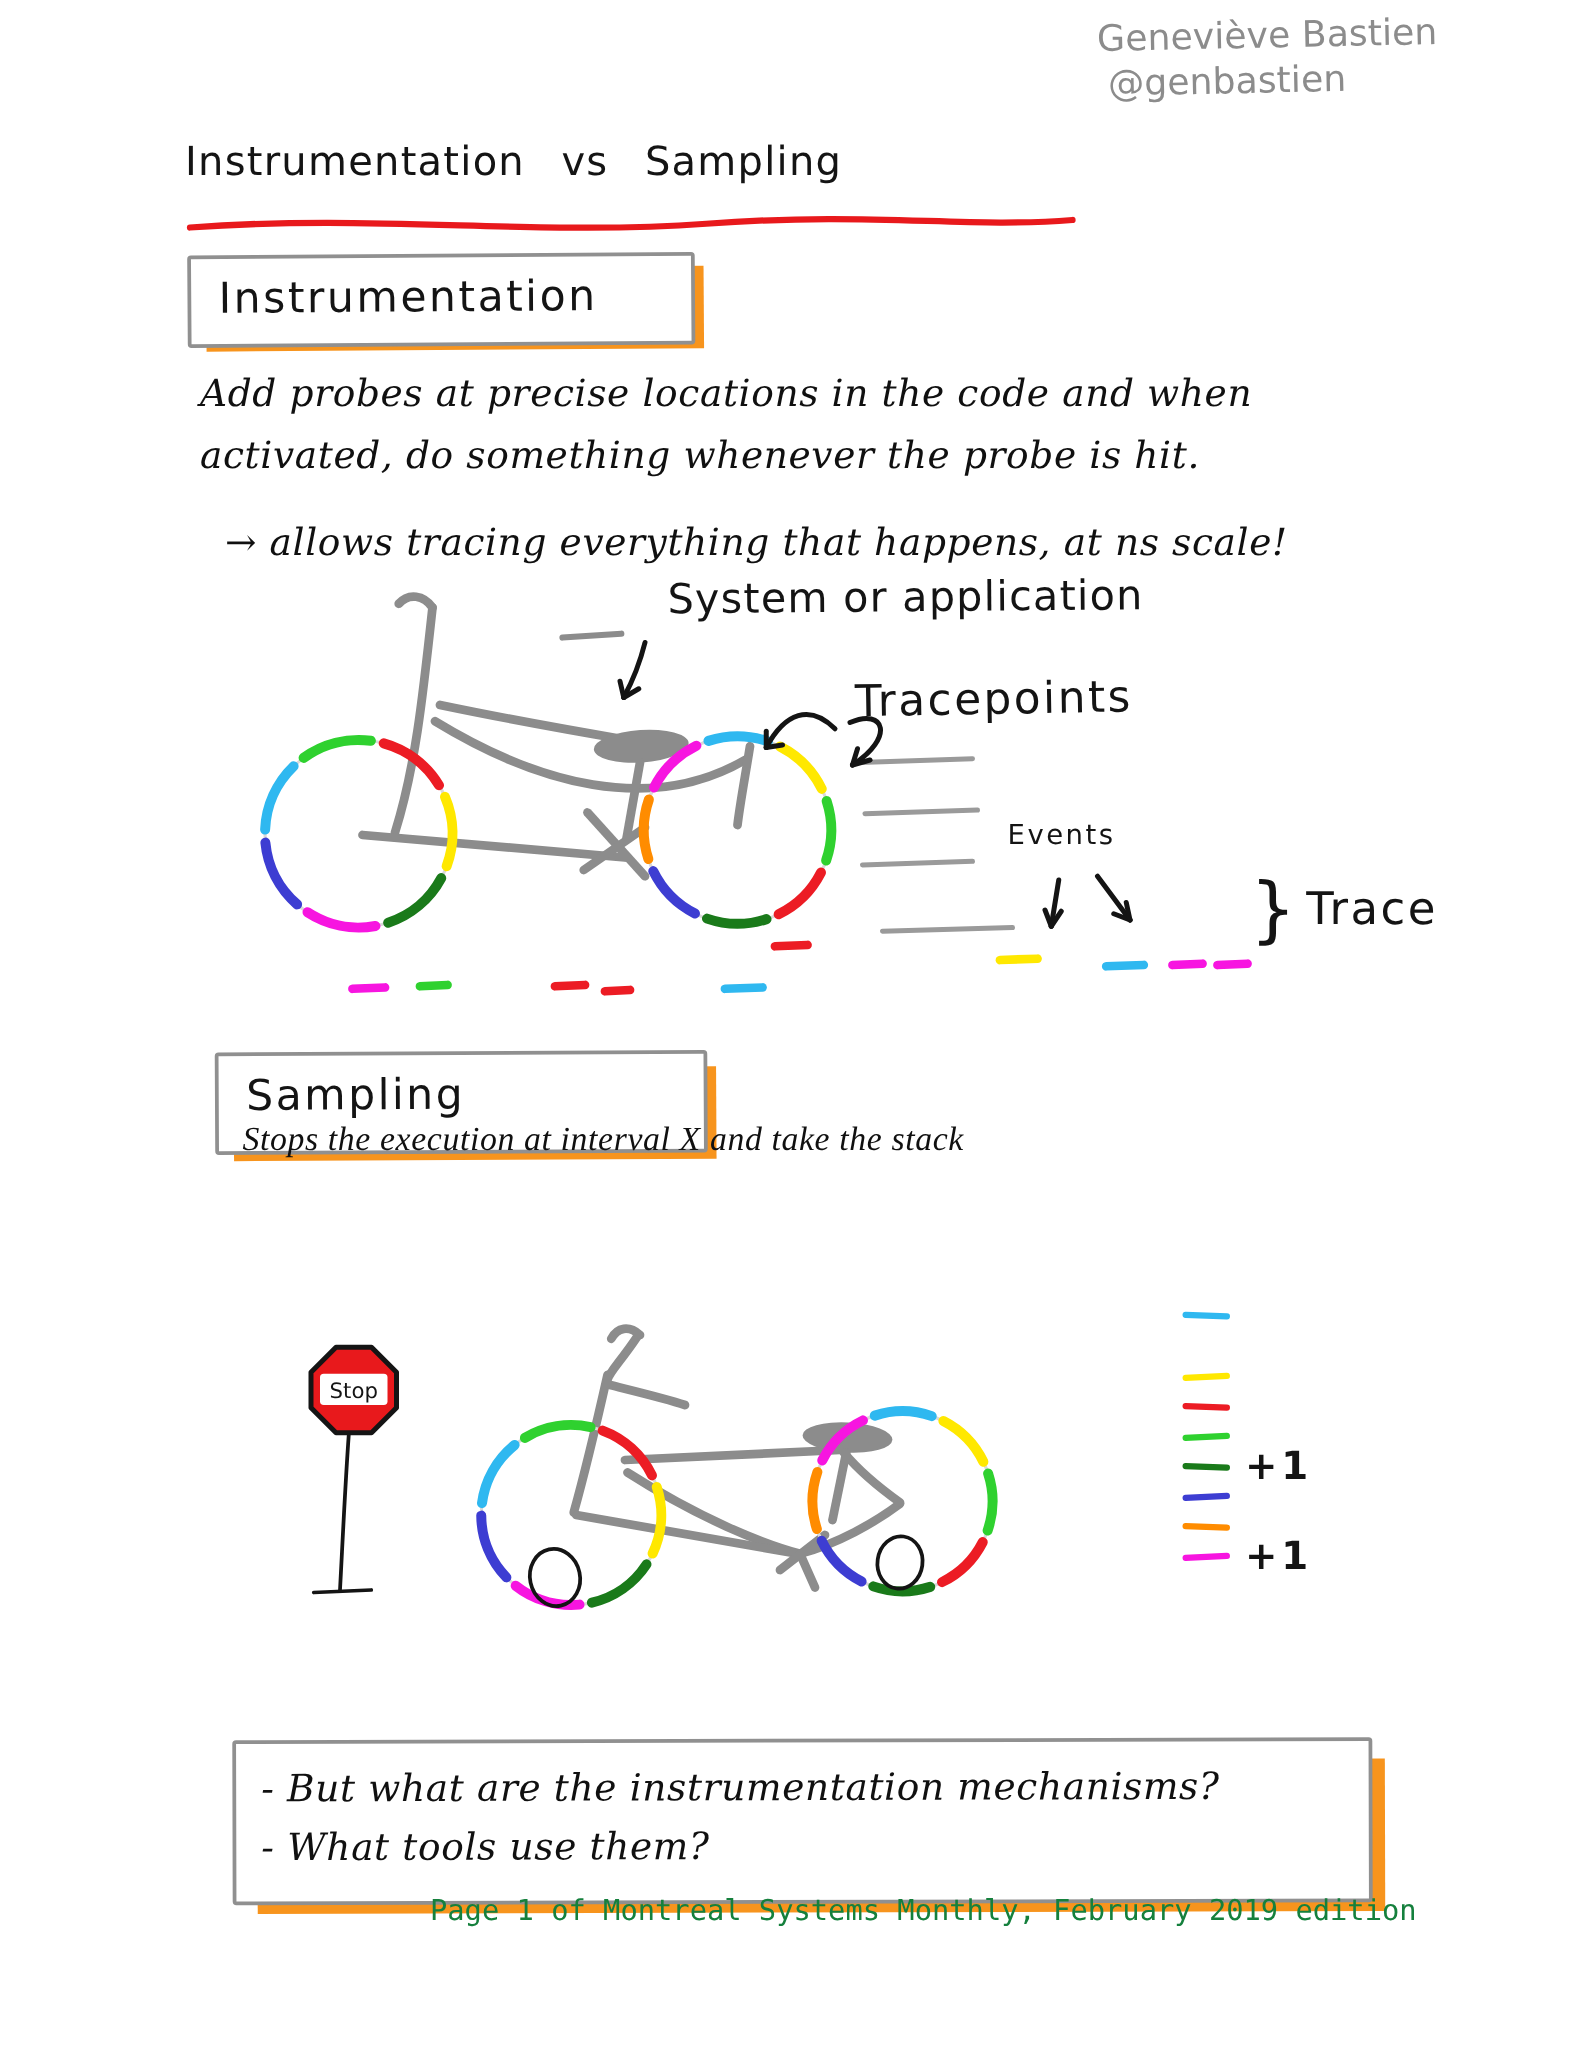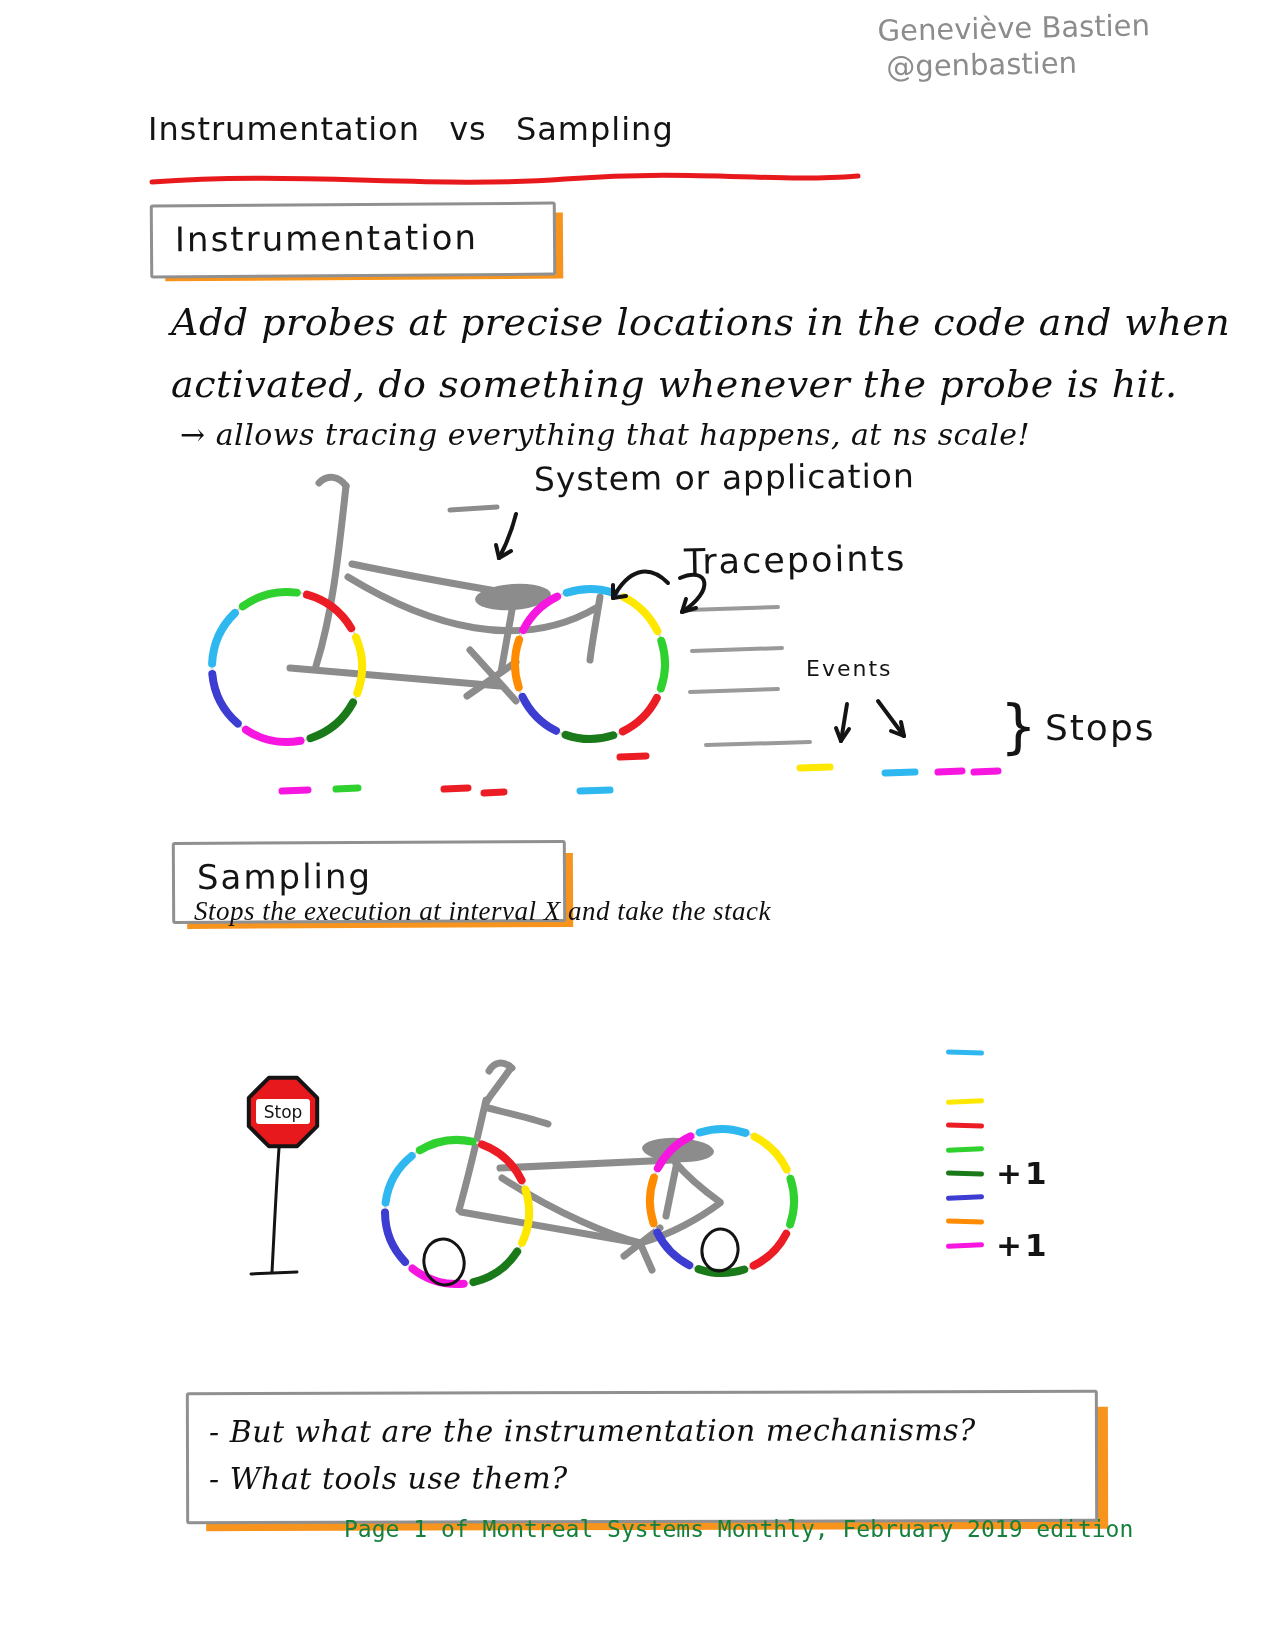--- a/index.html
+++ b/index.html
@@ -14,21 +14,21 @@
   .signature .handle{margin-left:8px;}
 
   .title{left:148px;top:110px;font-size:32px;letter-spacing:1px;word-spacing:18px;}
 
   .callout{position:absolute;border:3.5px solid #909090;border-radius:3px;background:#fff;z-index:2;}
   .box-instr{left:150px;top:203px;width:400px;height:68px;box-shadow:11px 7px 0 -4px #f7941d;transform:rotate(-0.4deg);}
   .box-sampling{left:172px;top:841px;width:388px;height:76px;box-shadow:11px 9px 0 -4px #f7941d;transform:rotate(-0.3deg);}
   .box-questions{left:186px;top:1391px;width:906px;height:126px;box-shadow:15px 12px 0 -5px #f7941d;transform:rotate(-0.15deg);}
   .callout .heading{font-size:34px;letter-spacing:2px;padding:12px 0 0 22px;}
 
-  .instr-body{left:171px;top:292px;font-size:38px;line-height:1.62;letter-spacing:0.5px;}
+  .instr-body{left:160px;top:292px;font-size:30px;line-height:1.62;letter-spacing:0.5px;}
   .instr-note{left:180px;top:417px;font-size:30px;letter-spacing:0.5px;}
 
   .label-system{left:534px;top:458px;font-size:33px;letter-spacing:1px;transform:rotate(-0.5deg);}
   .label-tracepoints{left:684px;top:540px;font-size:35px;letter-spacing:2px;transform:rotate(-1deg);}
   .label-events{left:806px;top:656px;font-size:22px;letter-spacing:2px;}
   .trace-group{left:1000px;top:698px;display:flex;align-items:center;gap:8px;}
   .trace-brace{font-size:58px;line-height:1;}
   .trace-label{font-size:36px;letter-spacing:2px;}
 
   .sampling-body{left:194px;top:896px;font-size:27px;letter-spacing:0.5px;font-family:Liberation Serif, serif;}
@@ -197,21 +197,21 @@
     <div>Add probes at precise locations in the code and when</div>
     <div>activated, do something whenever the probe is hit.</div>
   </div>
   <div class="abs cursive instr-note layer2">→ allows tracing everything that happens, at ns scale!</div>
 
   <div class="abs hand label-system layer2">System or application</div>
   <div class="abs hand label-tracepoints layer2">Tracepoints</div>
   <div class="abs hand label-events layer2">Events</div>
   <div class="abs trace-group layer2">
     <span class="hand trace-brace">}</span>
-    <span class="hand trace-label">Stops</span>
+    <span class="hand trace-label">Trace</span>
   </div>
 
   <div class="callout box-sampling">
     <div class="hand heading">Sampling</div>
   </div>
 
   <div class="abs cursive sampling-body layer2">
     <div>Stops the execution at interval X and take the stack</div>
   </div>
 

